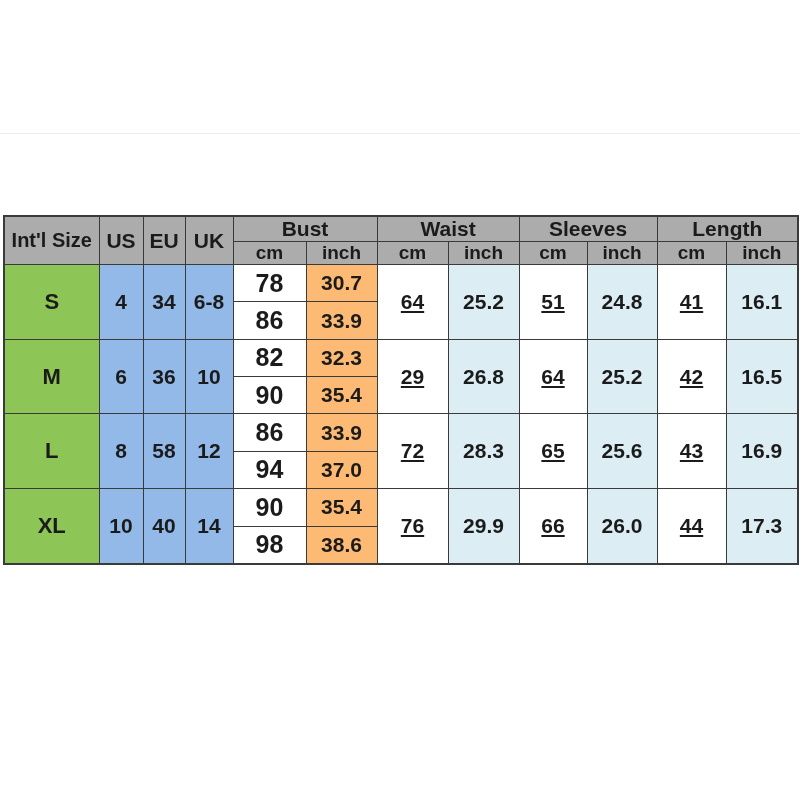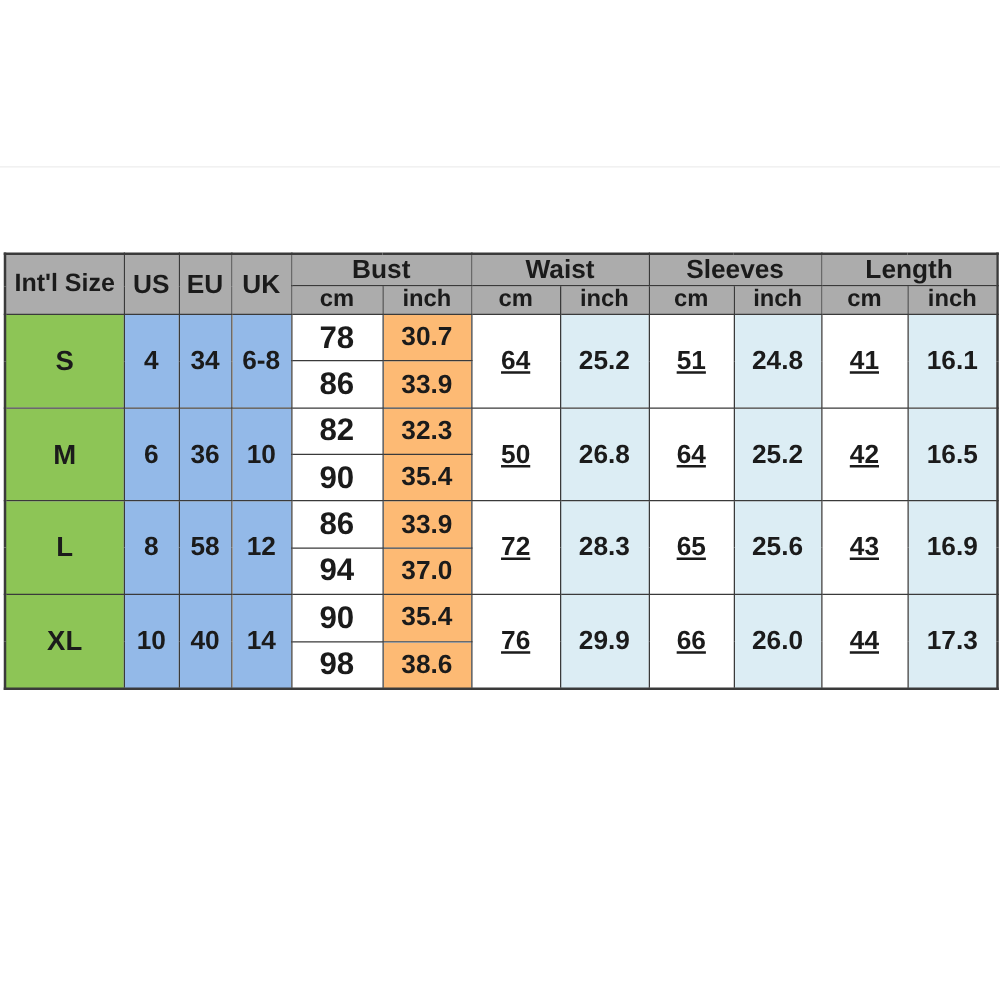--- a/index.html
+++ b/index.html
@@ -21,21 +21,21 @@
     left: 0;
     top: 133px;
     width: 800px;
     height: 1px;
     background: #ededed;
   }
 
   .chart-wrap {
     position: absolute;
     left: 3px;
-    top: 202px;
+    top: 215px;
     width: 662px;
     height: 350px;
   }
 
   table.size-chart {
     width: 794px;
     height: 350px;
     border-collapse: collapse;
     table-layout: fixed;
     border: 2px solid #3a3a3a;
@@ -164,21 +164,21 @@
           <td class="c-bust-cm">86</td>
           <td class="c-bust-inch">33.9</td>
         </tr>
         <tr>
           <td class="c-size" rowspan="2">M</td>
           <td class="c-region" rowspan="2">6</td>
           <td class="c-region" rowspan="2">36</td>
           <td class="c-region" rowspan="2">10</td>
           <td class="c-bust-cm">82</td>
           <td class="c-bust-inch">32.3</td>
-          <td class="c-cm" rowspan="2">50</td>
+          <td class="c-cm" rowspan="2">29</td>
           <td class="c-inch" rowspan="2">26.8</td>
           <td class="c-cm" rowspan="2">64</td>
           <td class="c-inch" rowspan="2">25.2</td>
           <td class="c-cm" rowspan="2">42</td>
           <td class="c-inch" rowspan="2">16.5</td>
         </tr>
         <tr>
           <td class="c-bust-cm">90</td>
           <td class="c-bust-inch">35.4</td>
         </tr>

